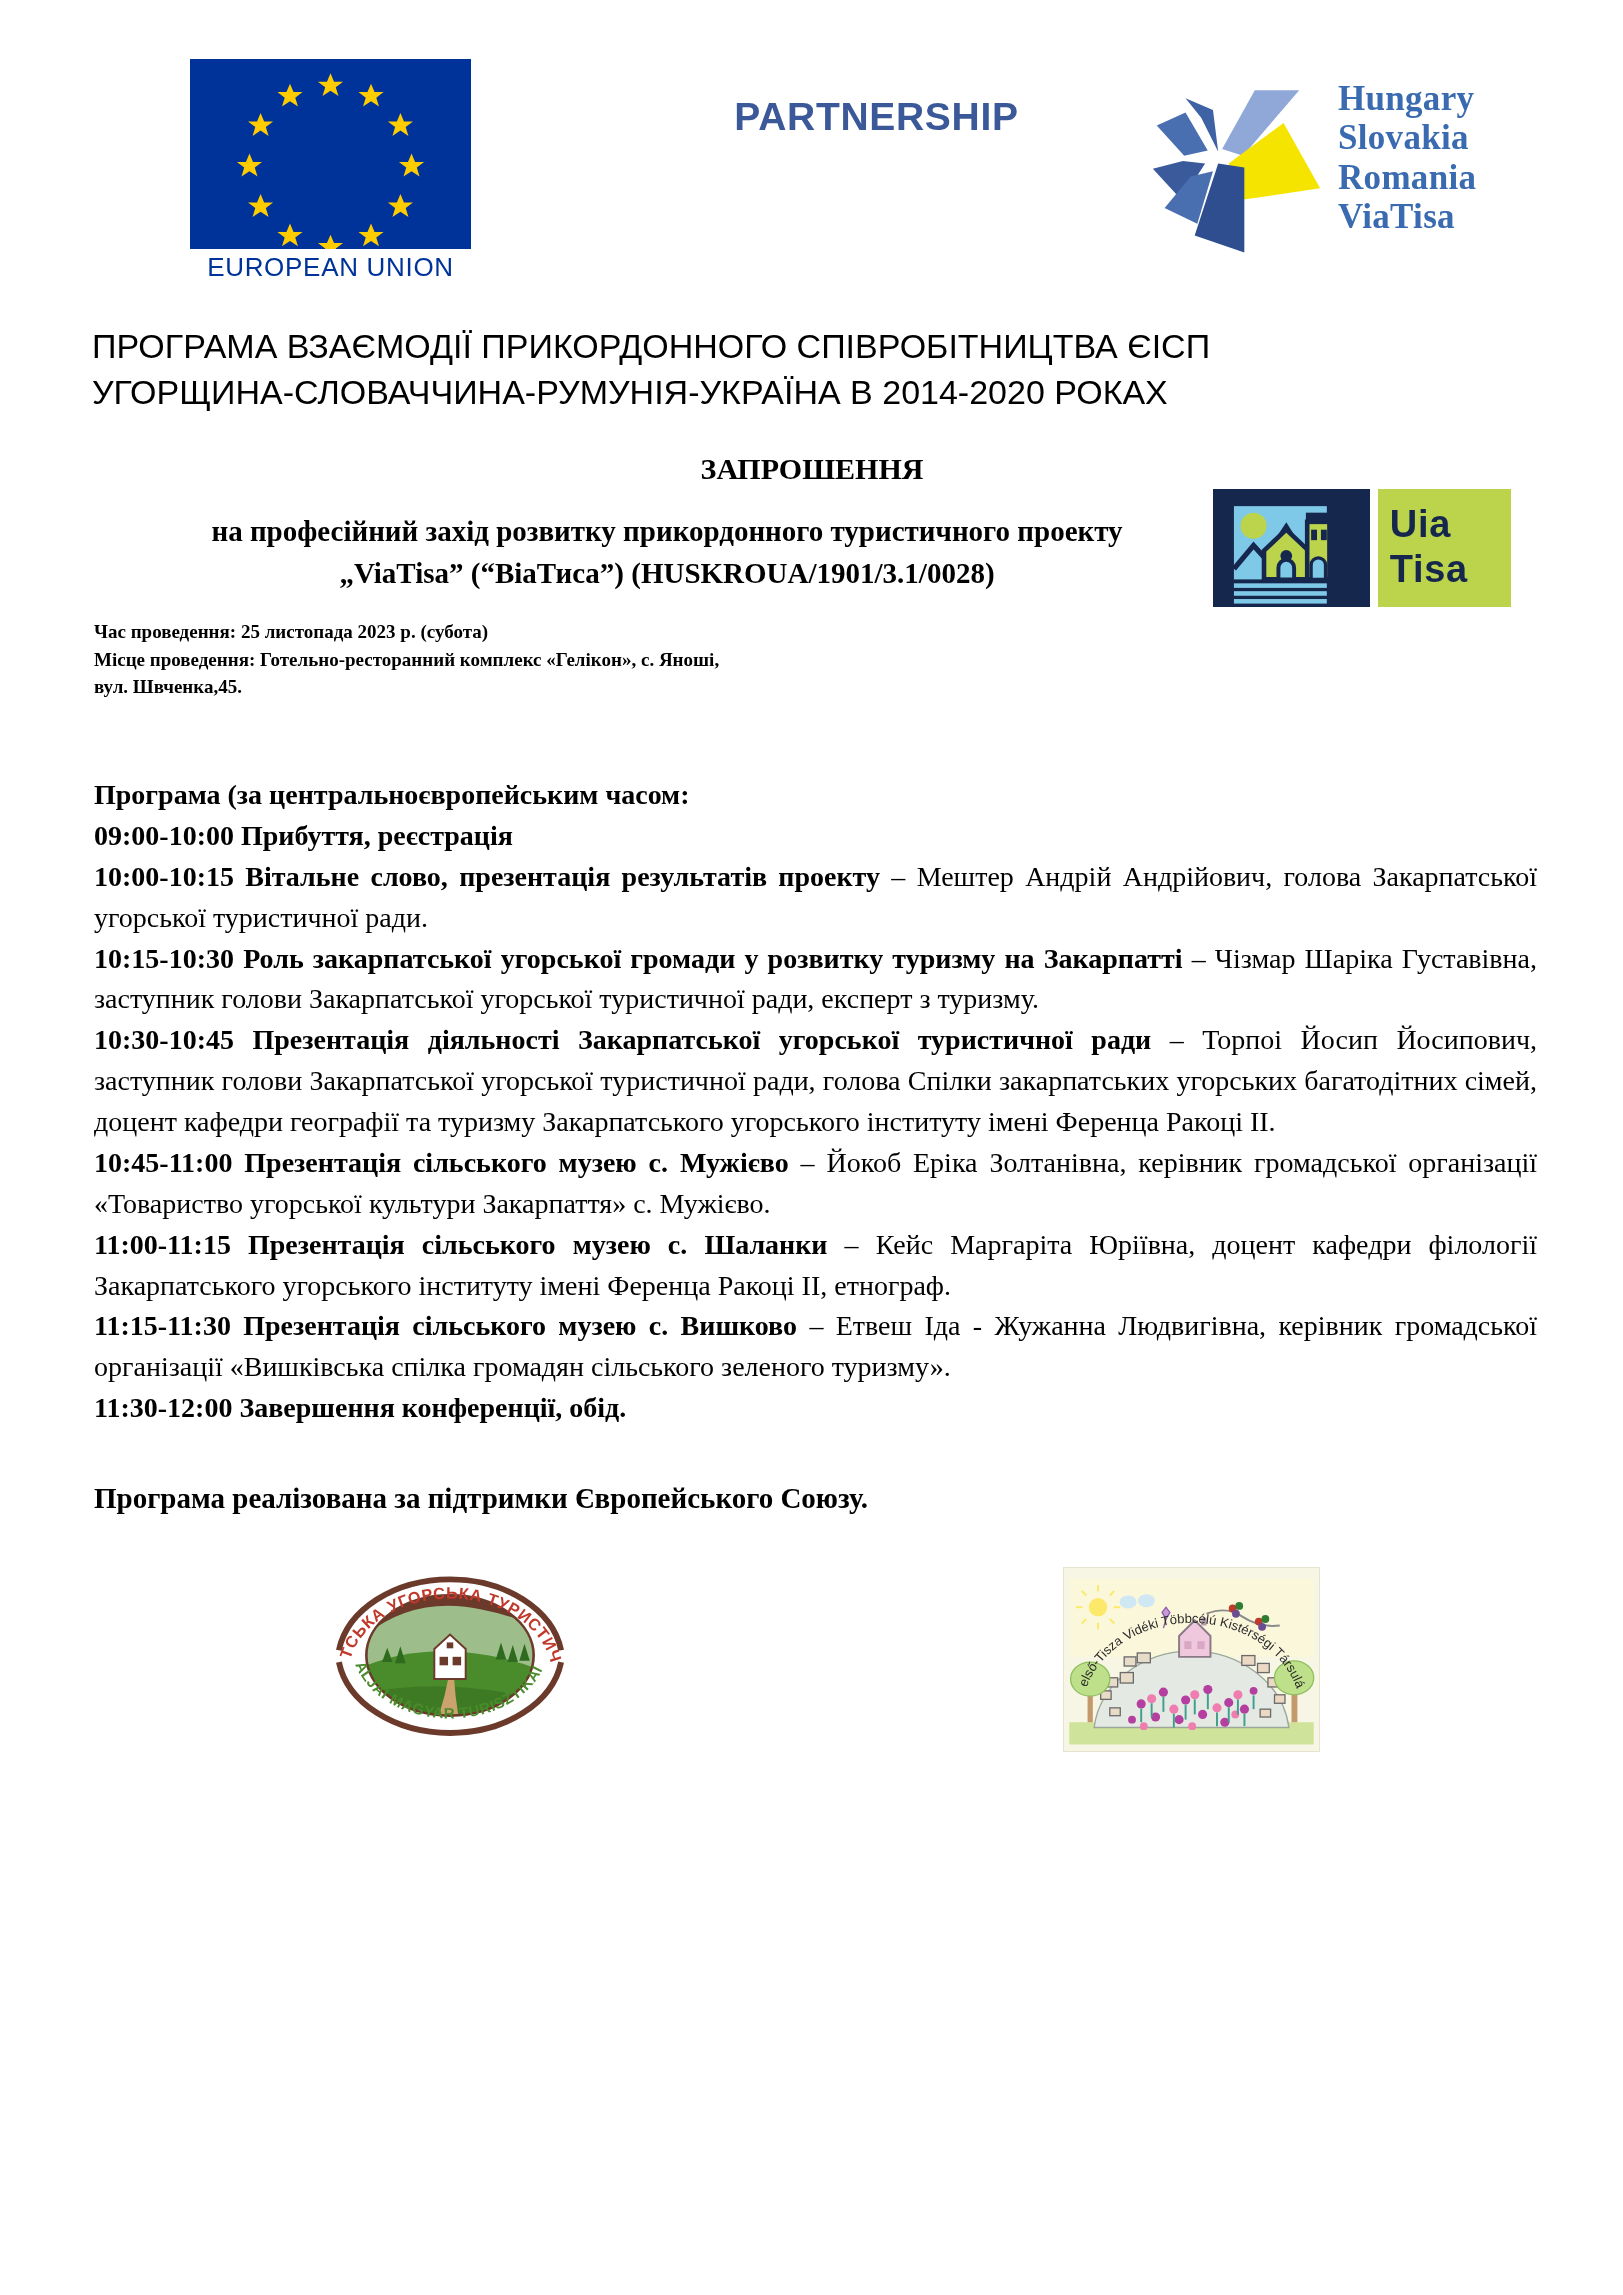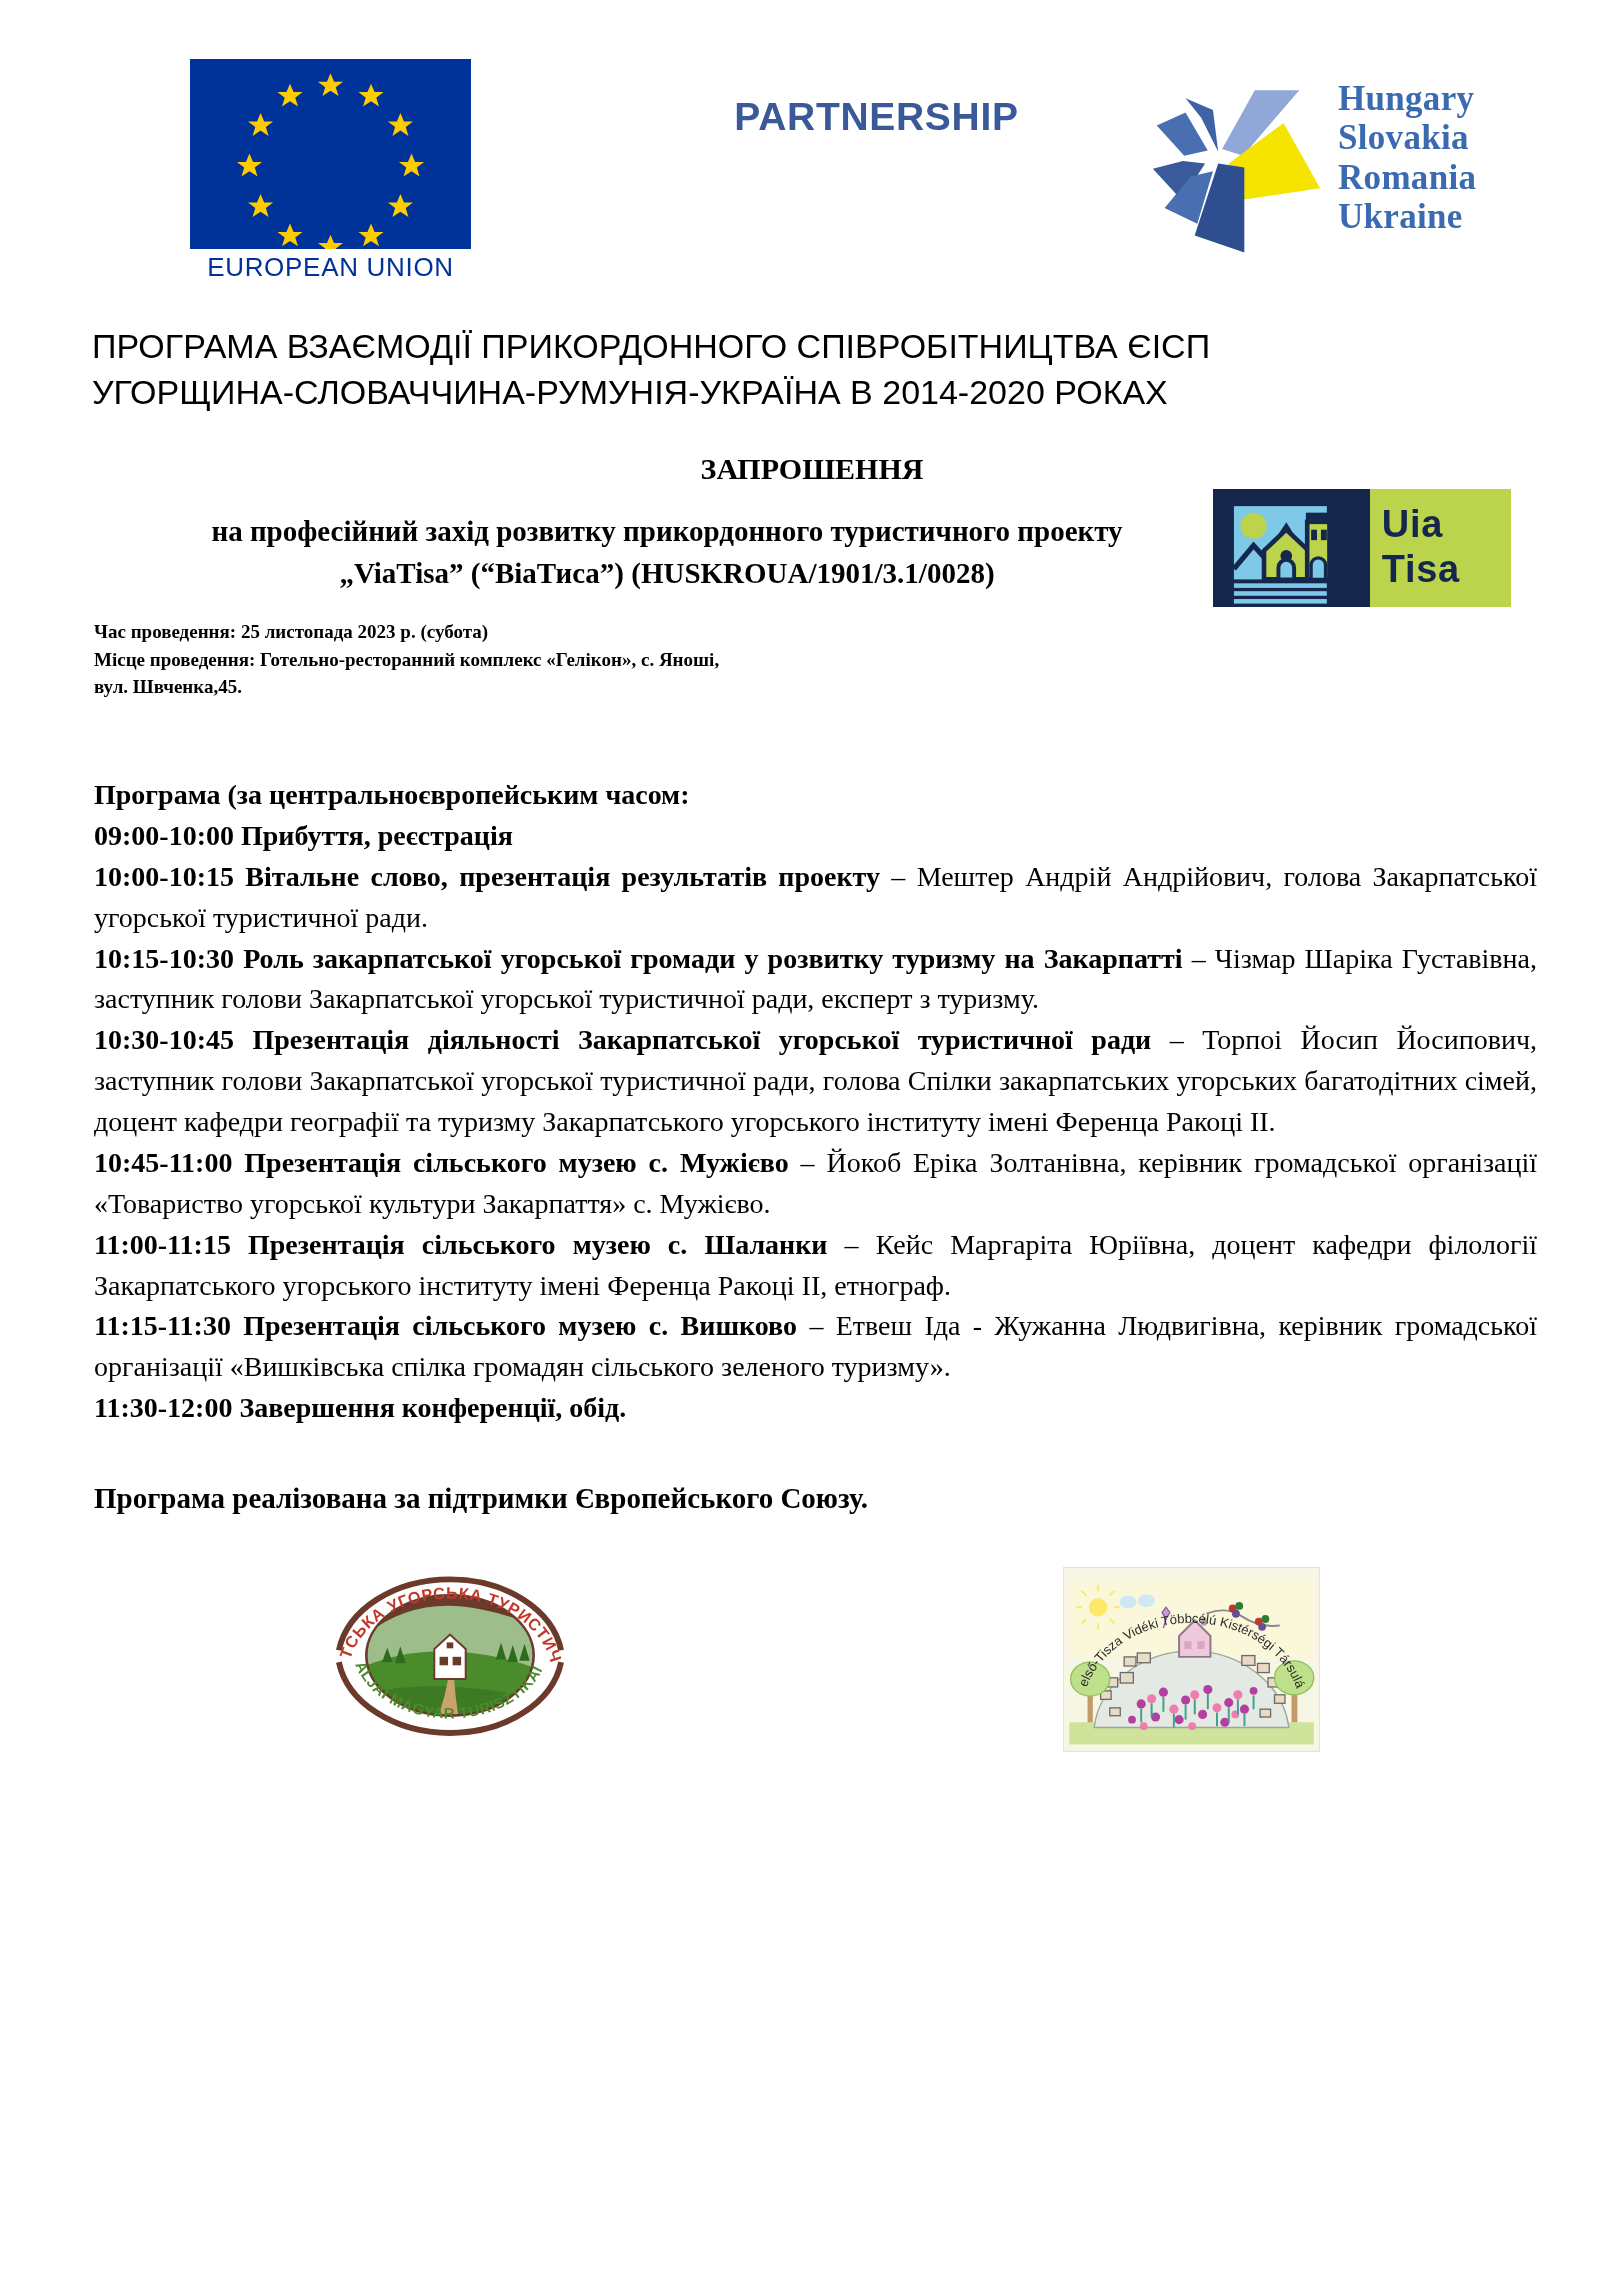--- a/index.html
+++ b/index.html
@@ -129,20 +129,21 @@
     line-height: 1.45;
   }
 
   
   .viatisa {
     position: absolute;
     left: 1213px; top: 489px;
     width: 298px;
     height: 118px;
     display: flex;
+    gap: 8px;
   }
   .viatisa-left {
     width: 157px;
     height: 118px;
     background: #16274D;
     position: relative;
   }
   .viatisa-right {
     width: 141px;
     height: 118px;
@@ -279,21 +280,21 @@
 
           <polygon points="128,140 212,78 268,178 146,196" fill="#F5E400"></polygon>
 
           <polygon points="112,140 152,146 152,276 76,250" fill="#2E4E8F"></polygon>
         </svg>
       </div>
       <div class="husk-words">
         <div>Hungary</div>
         <div>Slovakia</div>
         <div>Romania</div>
-        <div>Ukraine</div>
+        <div>ViaTisa</div>
       </div>
     </div>
   </div>
 
   <div class="doc-title">
     <div>ПРОГРАМА ВЗАЄМОДІЇ ПРИКОРДОННОГО СПІВРОБІТНИЦТВА ЄІСП</div>
     <div>УГОРЩИНА-СЛОВАЧЧИНА-РУМУНІЯ-УКРАЇНА В 2014-2020 РОКАХ</div>
   </div>
 
   <div class="invite-word">ЗАПРОШЕННЯ</div>

